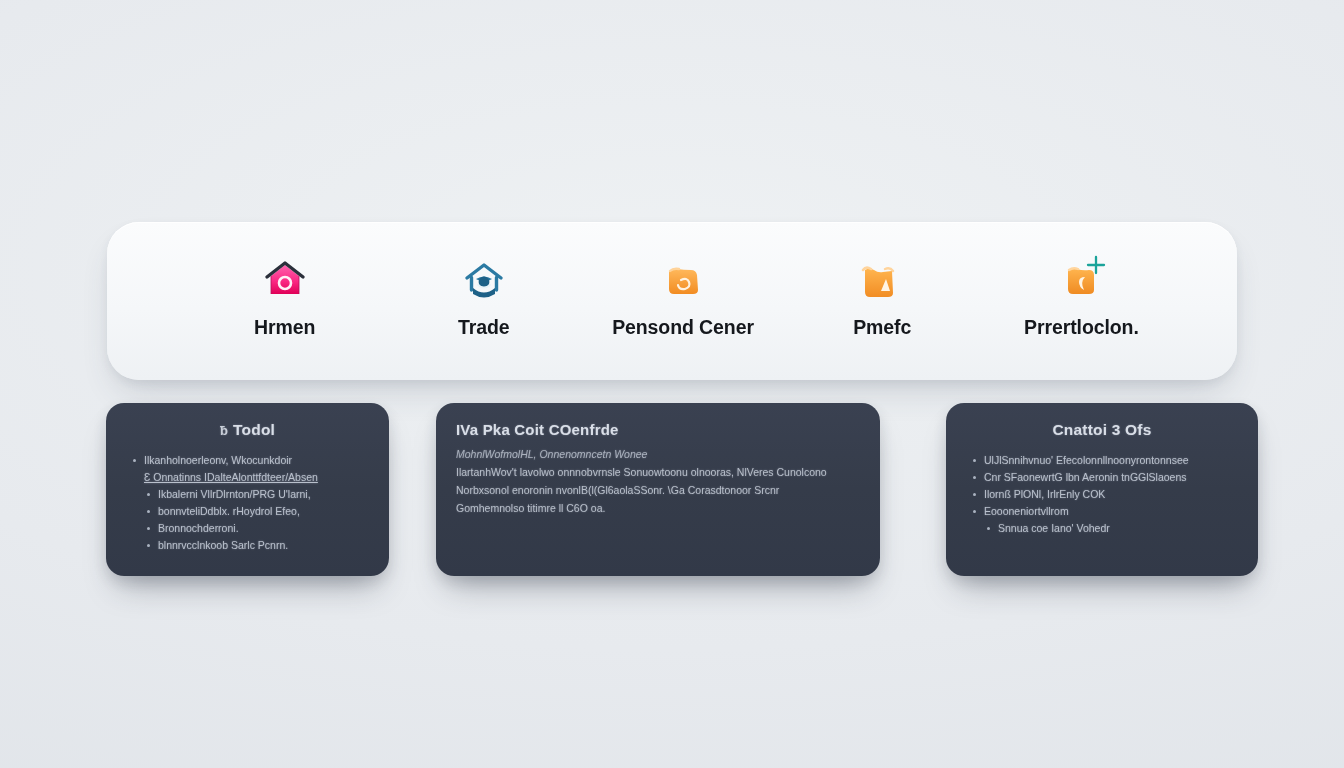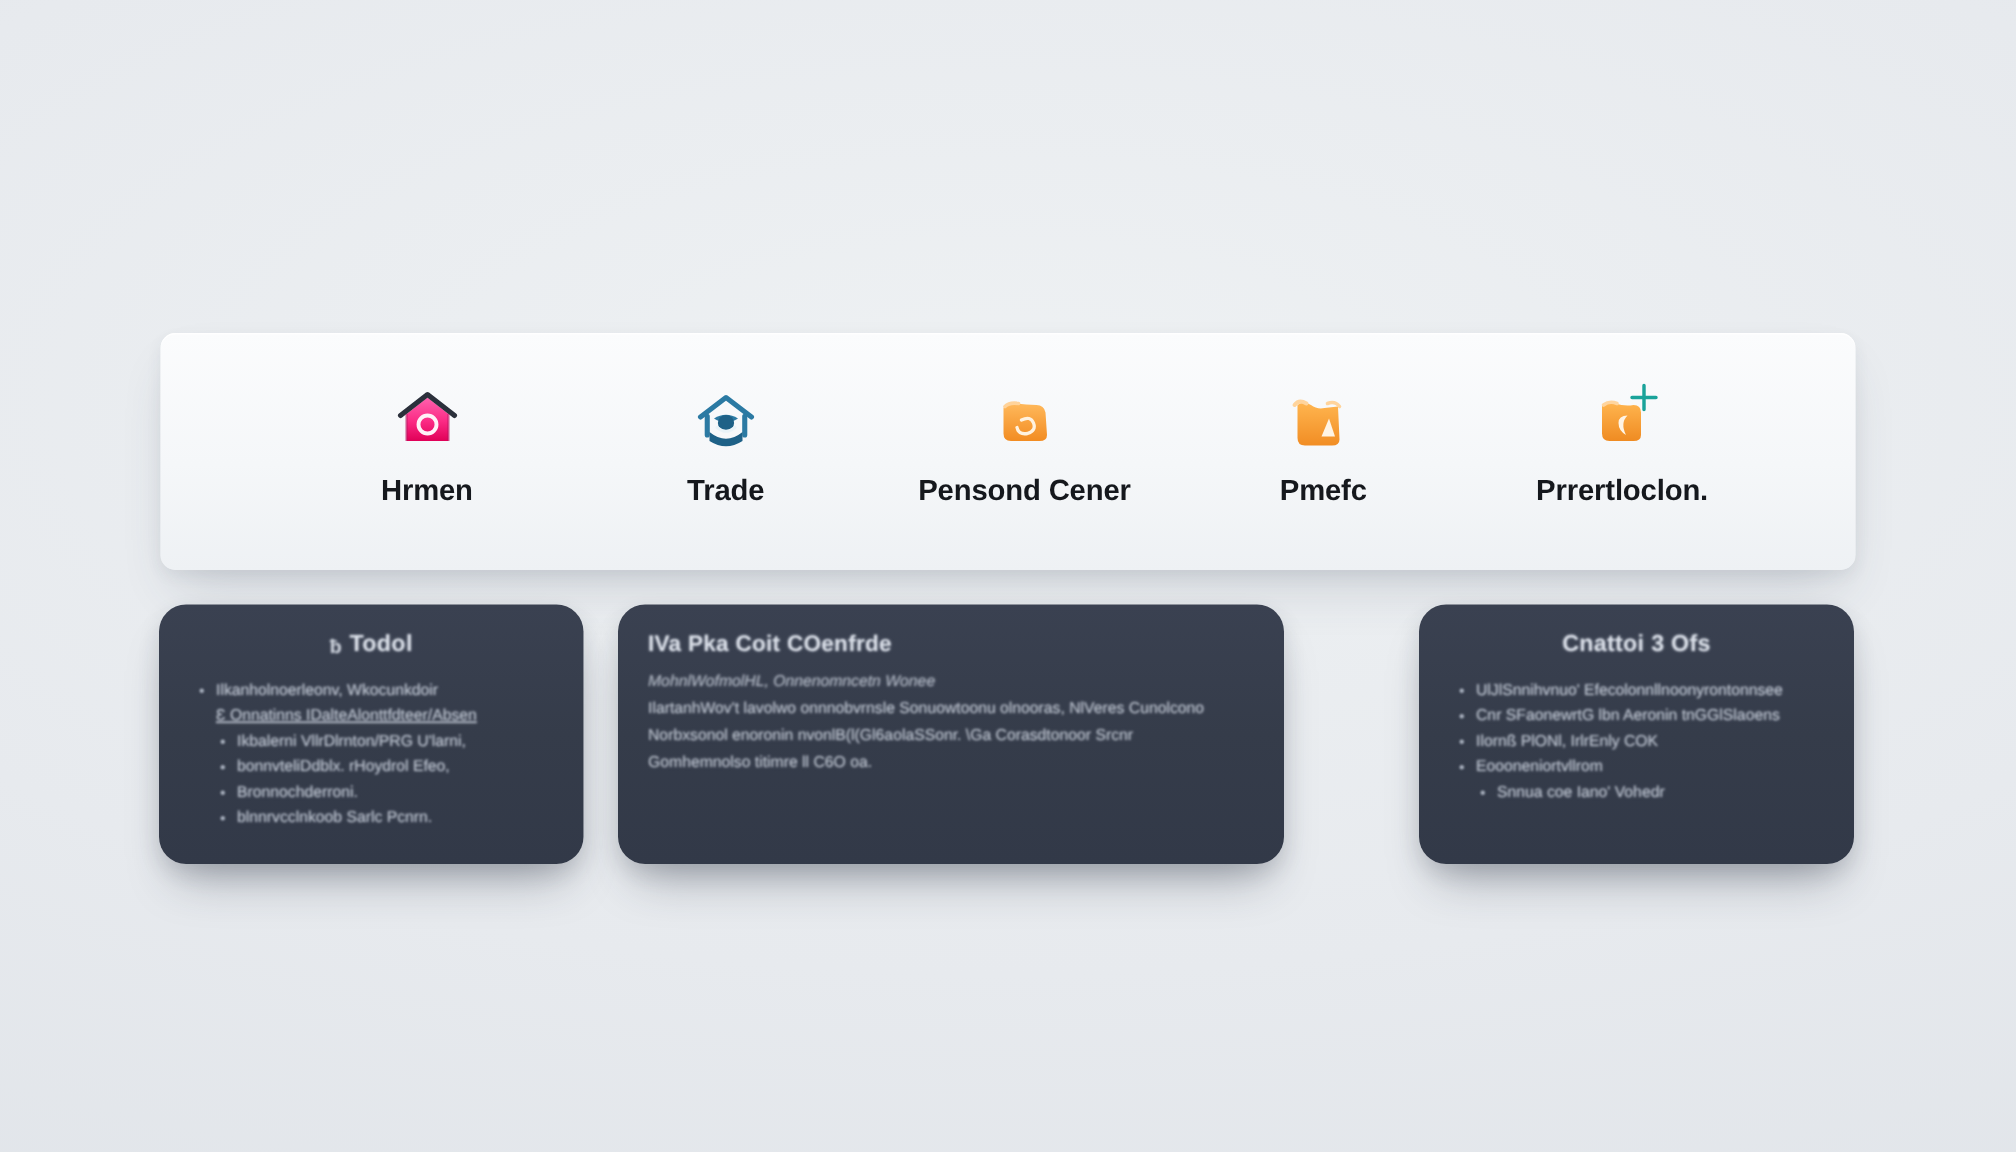--- a/index.html
+++ b/index.html
@@ -33,21 +33,21 @@
   }
 
   
   .navbar {
     position: absolute;
     left: 107px;
     top: 222px;
     width: 1130px;
     height: 158px;
     background: linear-gradient(180deg, #fbfcfd 0%, #f5f7f9 55%, #eef1f4 100%);
-    border-radius: 10px;
+    border-radius: 32px;
     box-shadow:
       0 18px 34px -10px rgba(55,65,85,0.20),
       0 4px 10px rgba(55,65,85,0.07),
       inset 0 1px 0 rgba(255,255,255,0.9);
     overflow: hidden;
   }
 
   .nav-items {
     position: absolute;
     left: 0; right: 0;
@@ -114,22 +114,22 @@
     background: linear-gradient(180deg, #3a4151 0%, #353c4a 50%, #323948 100%);
     border-radius: 18px;
     box-shadow:
       0 20px 32px -12px rgba(40,48,62,0.38),
       0 6px 14px rgba(40,48,62,0.14);
     overflow: hidden;
     padding: 18px 20px 16px;
   }
 
   .card--left   { left: 106px;  width: 283px; }
-  .card--center { left: 412px;  width: 444px; }
-  .card--right  { left: 946px;  width: 290px; }
+  .card--center { left: 436px;  width: 444px; }
+  .card--right  { left: 946px;  width: 312px; }
 
   
   .mock {
     color: #c3c9d4;
     filter: blur(0.65px);
     text-shadow: 0 0 2px rgba(190,198,212,0.45);
     -webkit-font-smoothing: antialiased;
   }
 
   .card-title {

